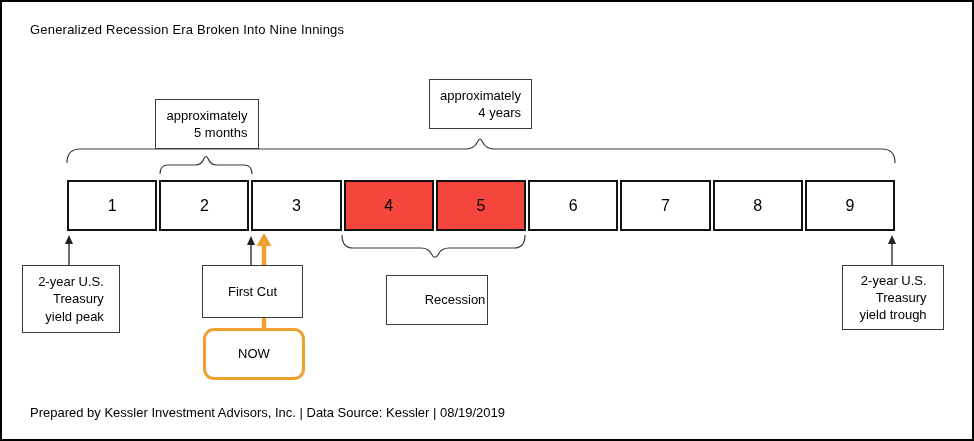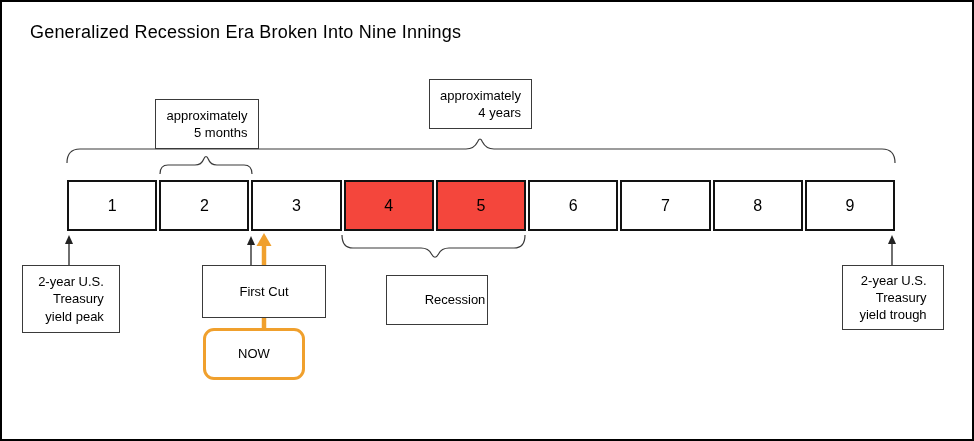--- a/index.html
+++ b/index.html
@@ -11,21 +11,21 @@
     background: #ffffff;
     border: 2px solid #000000;
     font-family: "Liberation Sans", sans-serif;
     color: #000000;
     overflow: hidden;
   }
   .title {
     position: absolute;
     left: 28px;
     top: 20px;
-    font-size: 18px;
+    font-size: 13px;
     letter-spacing: 0.2px;
   }
   .overlay {
     position: absolute;
     left: 0; top: 0;
     width: 974px; height: 441px;
     z-index: 1;
     pointer-events: none;
   }
   .innings-row {
@@ -60,21 +60,21 @@
     line-height: 1.32;
     white-space: pre-line;
     z-index: 2;
   }
   .label-box.accent {
     border: 3px solid #F0A02D;
   }
   .box-five-months  { left: 153px; top:  97px; width: 104px; height: 50px; }
   .box-four-years   { left: 427px; top:  77px; width: 103px; height: 50px; }
   .box-yield-peak   { left:  20px; top: 263px; width:  98px; height: 68px; }
-  .box-first-cut    { left: 200px; top: 263px; width: 124px; height: 53px; }
+  .box-first-cut    { left: 200px; top: 263px; width: 101px; height: 53px; }
   .box-now          { left: 201px; top: 326px; width: 102px; height: 52px; border-radius: 11px; }
   .box-recession    { left: 384px; top: 273px; width: 102px; height: 50px; padding-left: 36px; }
   .box-yield-trough { left: 840px; top: 263px; width: 102px; height: 65px; }
   .footer {
     position: absolute;
     left: 28px;
     top: 403px;
     font-size: 13px;
   }
 </style>
@@ -137,14 +137,15 @@
   <div class="label-box box-yield-peak">2-year U.S.
 Treasury
 yield peak</div>
   <div class="label-box box-first-cut">First Cut</div>
   <div class="label-box accent box-now">NOW</div>
   <div class="label-box box-recession">Recession</div>
   <div class="label-box box-yield-trough">2-year U.S.
 Treasury
 yield trough</div>
 
+  <div class="footer">Prepared by Kessler Investment Advisors, Inc. | Data Source: Kessler | 08/19/2019</div>
 
 </div>
 
 </body></html>

